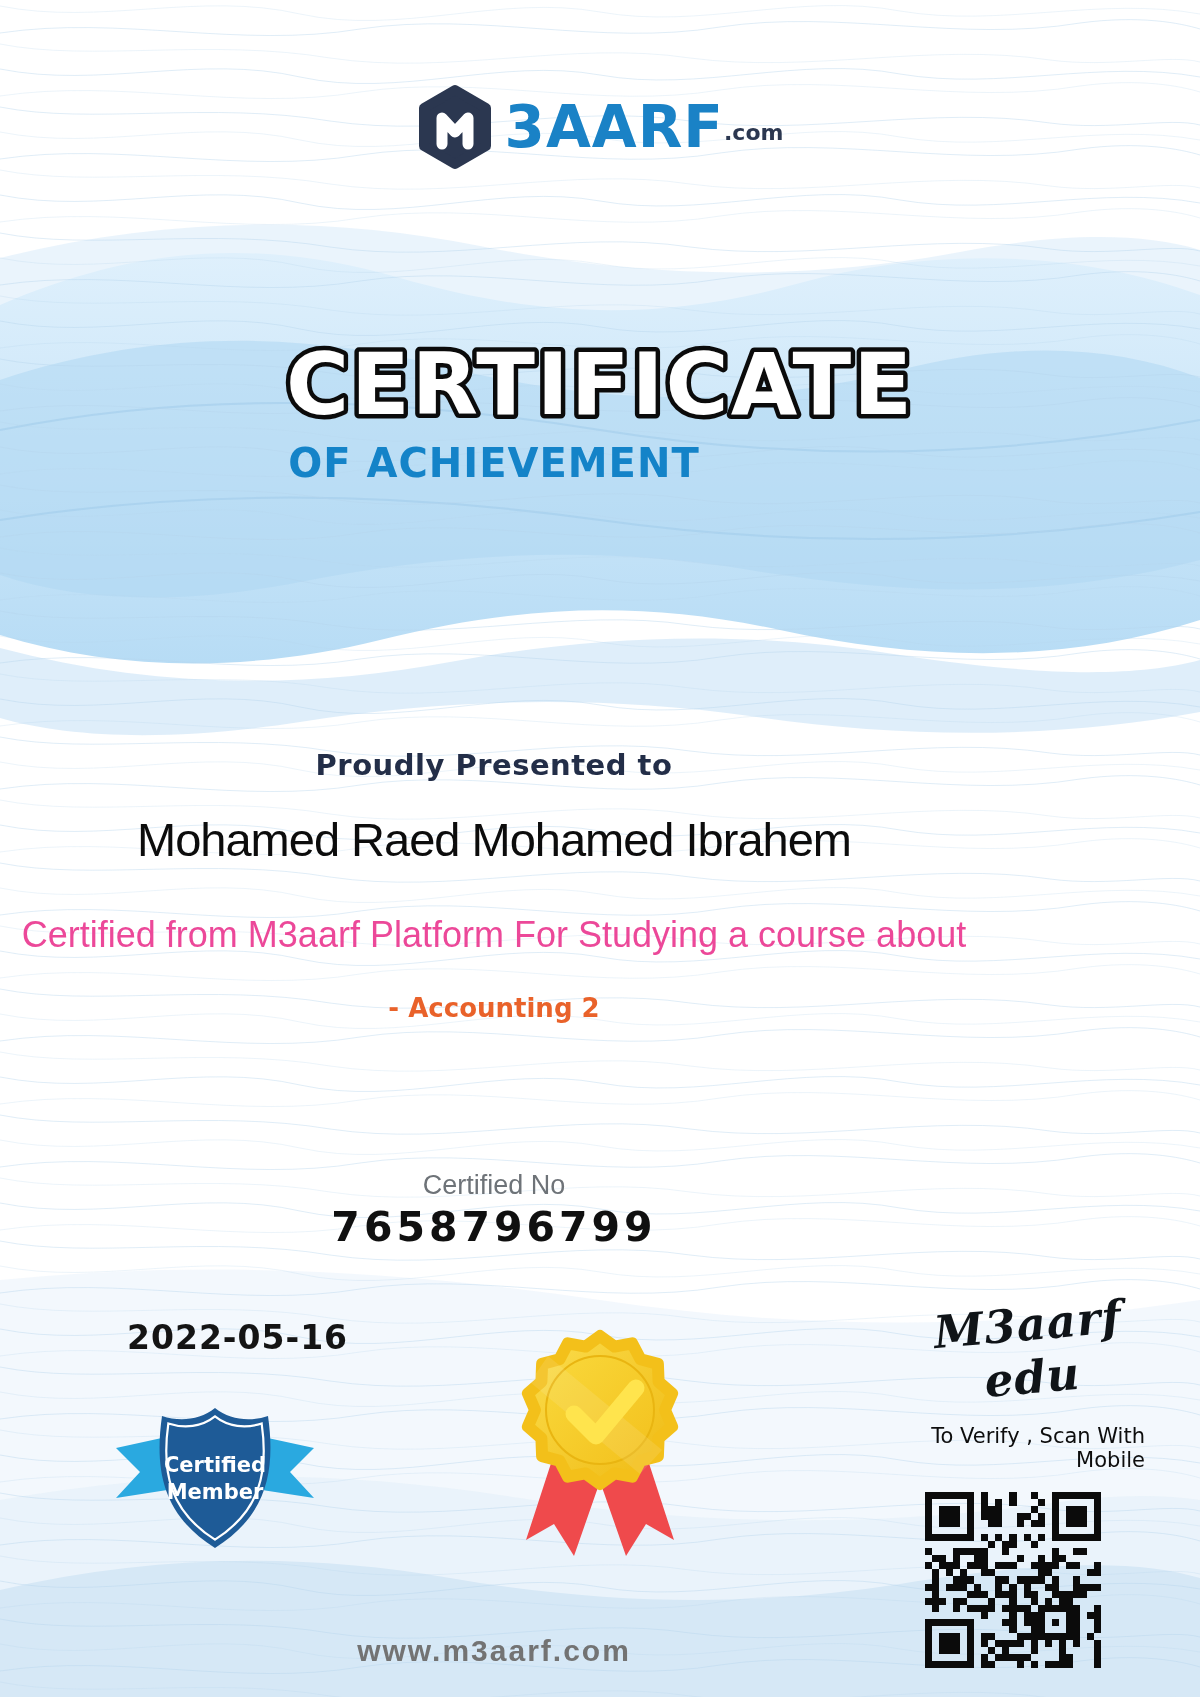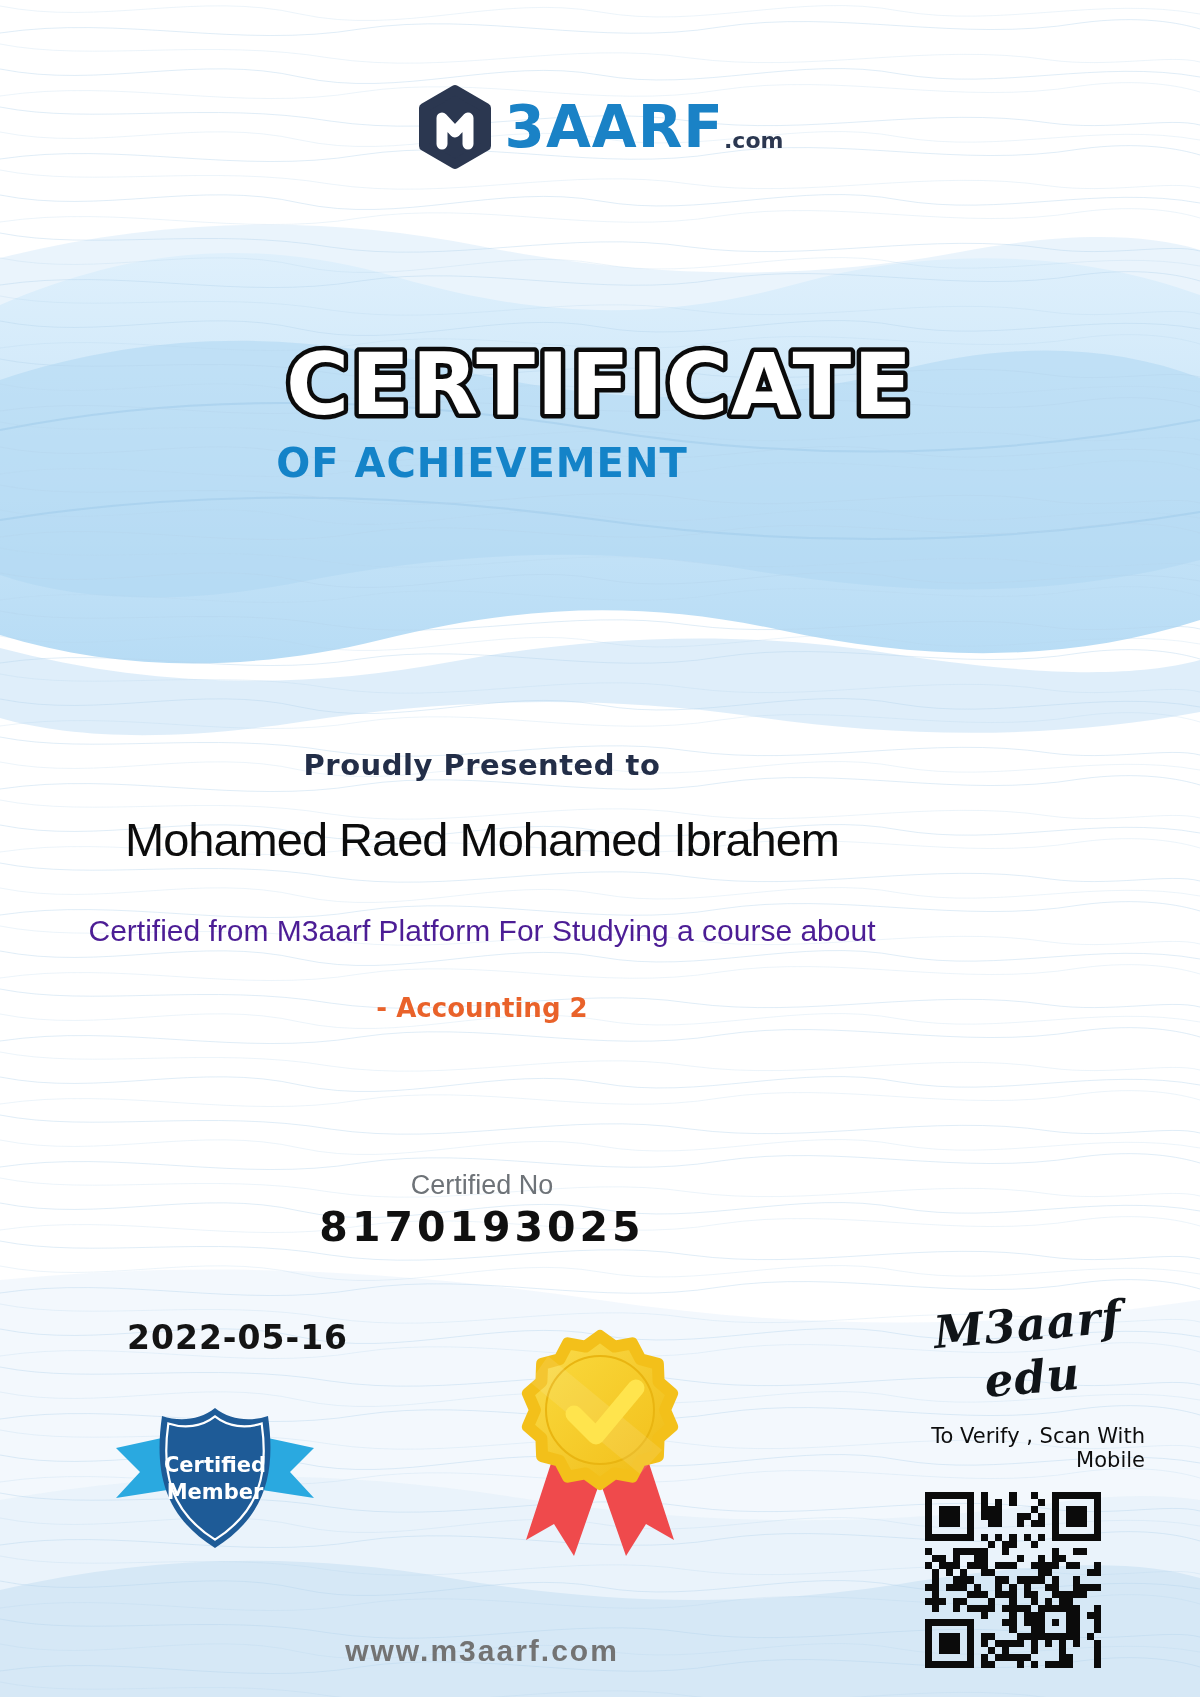--- a/index.html
+++ b/index.html
@@ -1,33 +1,33 @@
 <!DOCTYPE html>
 <html><head>
 <meta charset="utf-8">
 <style>
   html,body{margin:0;padding:0;}
   .page{
     position:relative;width:1200px;height:1697px;overflow:hidden;
     background:#ffffff;font-family:"DejaVu Sans",sans-serif;
   }
   .bg{position:absolute;left:0;top:0;width:1200px;height:1697px;}
-  .abs{position:absolute;left:0;width:964px;text-align:center;}
+  .abs{position:absolute;left:12px;width:964px;text-align:center;}
   
   .logo-row{position:absolute;left:0;top:84px;width:1200px;display:flex;justify-content:center;align-items:center;gap:12px;}
   .brand-text{display:flex;align-items:flex-end;}
   .brand-name{font-size:58px;font-weight:bold;color:#1A82C6;letter-spacing:1px;line-height:1;}
-  .brand-tld{font-size:22px;font-weight:bold;color:#2B3750;line-height:1;margin-bottom:4px;}
+  .brand-tld{font-size:22px;font-weight:bold;color:#2B3750;line-height:1;margin-bottom:12px;}
   
   .headline{position:absolute;left:0;top:316px;width:1200px;height:130px;}
   .subtitle{top:440px;font-size:40px;font-weight:bold;color:#1483C8;letter-spacing:1px;}
   
   .intro{top:748px;font-size:29px;font-weight:bold;color:#232E48;letter-spacing:.5px;}
   .recipient{top:812px;font-size:47px;color:#0c0c0c;font-family:"Liberation Sans",sans-serif;letter-spacing:-1px;}
-  .descr{top:914px;font-size:30px;color:#4c1d95;font-family:"Liberation Sans",sans-serif;}
+  .descr{top:914px;font-size:36px;color:#ec4899;font-family:"Liberation Sans",sans-serif;}
   .course{top:993px;font-size:26px;font-weight:bold;color:#E9622A;}
   .cert-label{top:1170px;font-size:27px;color:#6E7378;font-family:"Liberation Sans",sans-serif;}
   .cert-no{top:1203px;font-size:41px;font-weight:bold;color:#101010;letter-spacing:4px;}
   
   .date{position:absolute;left:127px;top:1318px;font-size:33px;font-weight:bold;color:#141414;letter-spacing:1px;}
   .badge-svg{position:absolute;left:110px;top:1386px;width:210px;height:190px;}
   .medal-svg{position:absolute;left:478px;top:1318px;width:244px;height:250px;}
   .signature{position:absolute;left:880px;top:1298px;width:300px;text-align:center;
     font-family:"DejaVu Serif",serif;font-style:italic;font-weight:bold;font-size:45px;color:#101418;
     transform:rotate(-5deg);letter-spacing:1px;}
@@ -161,21 +161,21 @@
     <text x="600" y="98" text-anchor="middle" font-family="'DejaVu Sans', sans-serif" font-weight="bold" font-size="86" fill="#ffffff" stroke="#0b0b0b" stroke-width="9" paint-order="stroke" stroke-linejoin="round" letter-spacing="2">CERTIFICATE</text>
   </svg>
   <div class="abs subtitle">OF ACHIEVEMENT</div>
 
   <div class="abs recipient">Mohamed Raed Mohamed Ibrahem</div>
   <div class="abs intro">Proudly Presented to</div>
   <div class="abs descr">Certified from M3aarf Platform For Studying a course about</div>
   <div class="abs course">- Accounting 2</div>
 
   <div class="abs cert-label">Certified No</div>
-  <div class="abs cert-no">8170193025</div>
+  <div class="abs cert-no">7658796799</div>
 
   <div class="date">2022-05-16</div>
 
   <svg class="badge-svg" viewBox="0 0 210 190" aria-hidden="false">
     <polygon points="6,62 70,48 70,102 6,112 30,86" fill="#2AA9E0"></polygon>
     <polygon points="204,62 140,48 140,102 204,112 180,86" fill="#2AA9E0"></polygon>
     <path d="M105,22 C90,34 70,36 52,30 C44,86 54,130 105,162 C156,130 166,86 158,30 C140,36 120,34 105,22 Z" fill="#1E5B97"></path>
     <path d="M105,22 C90,34 70,36 52,30 C44,86 54,130 105,162 C156,130 166,86 158,30 C140,36 120,34 105,22 Z" transform="translate(105 92) scale(0.88) translate(-105 -92)" fill="none" stroke="#ffffff" stroke-width="2.5"></path>
     <text x="105" y="86" text-anchor="middle" font-family="'DejaVu Sans', sans-serif" font-size="21" font-weight="bold" fill="#ffffff">Certified</text>
     <text x="105" y="113" text-anchor="middle" font-family="'DejaVu Sans', sans-serif" font-size="21" font-weight="bold" fill="#ffffff">Member</text>

